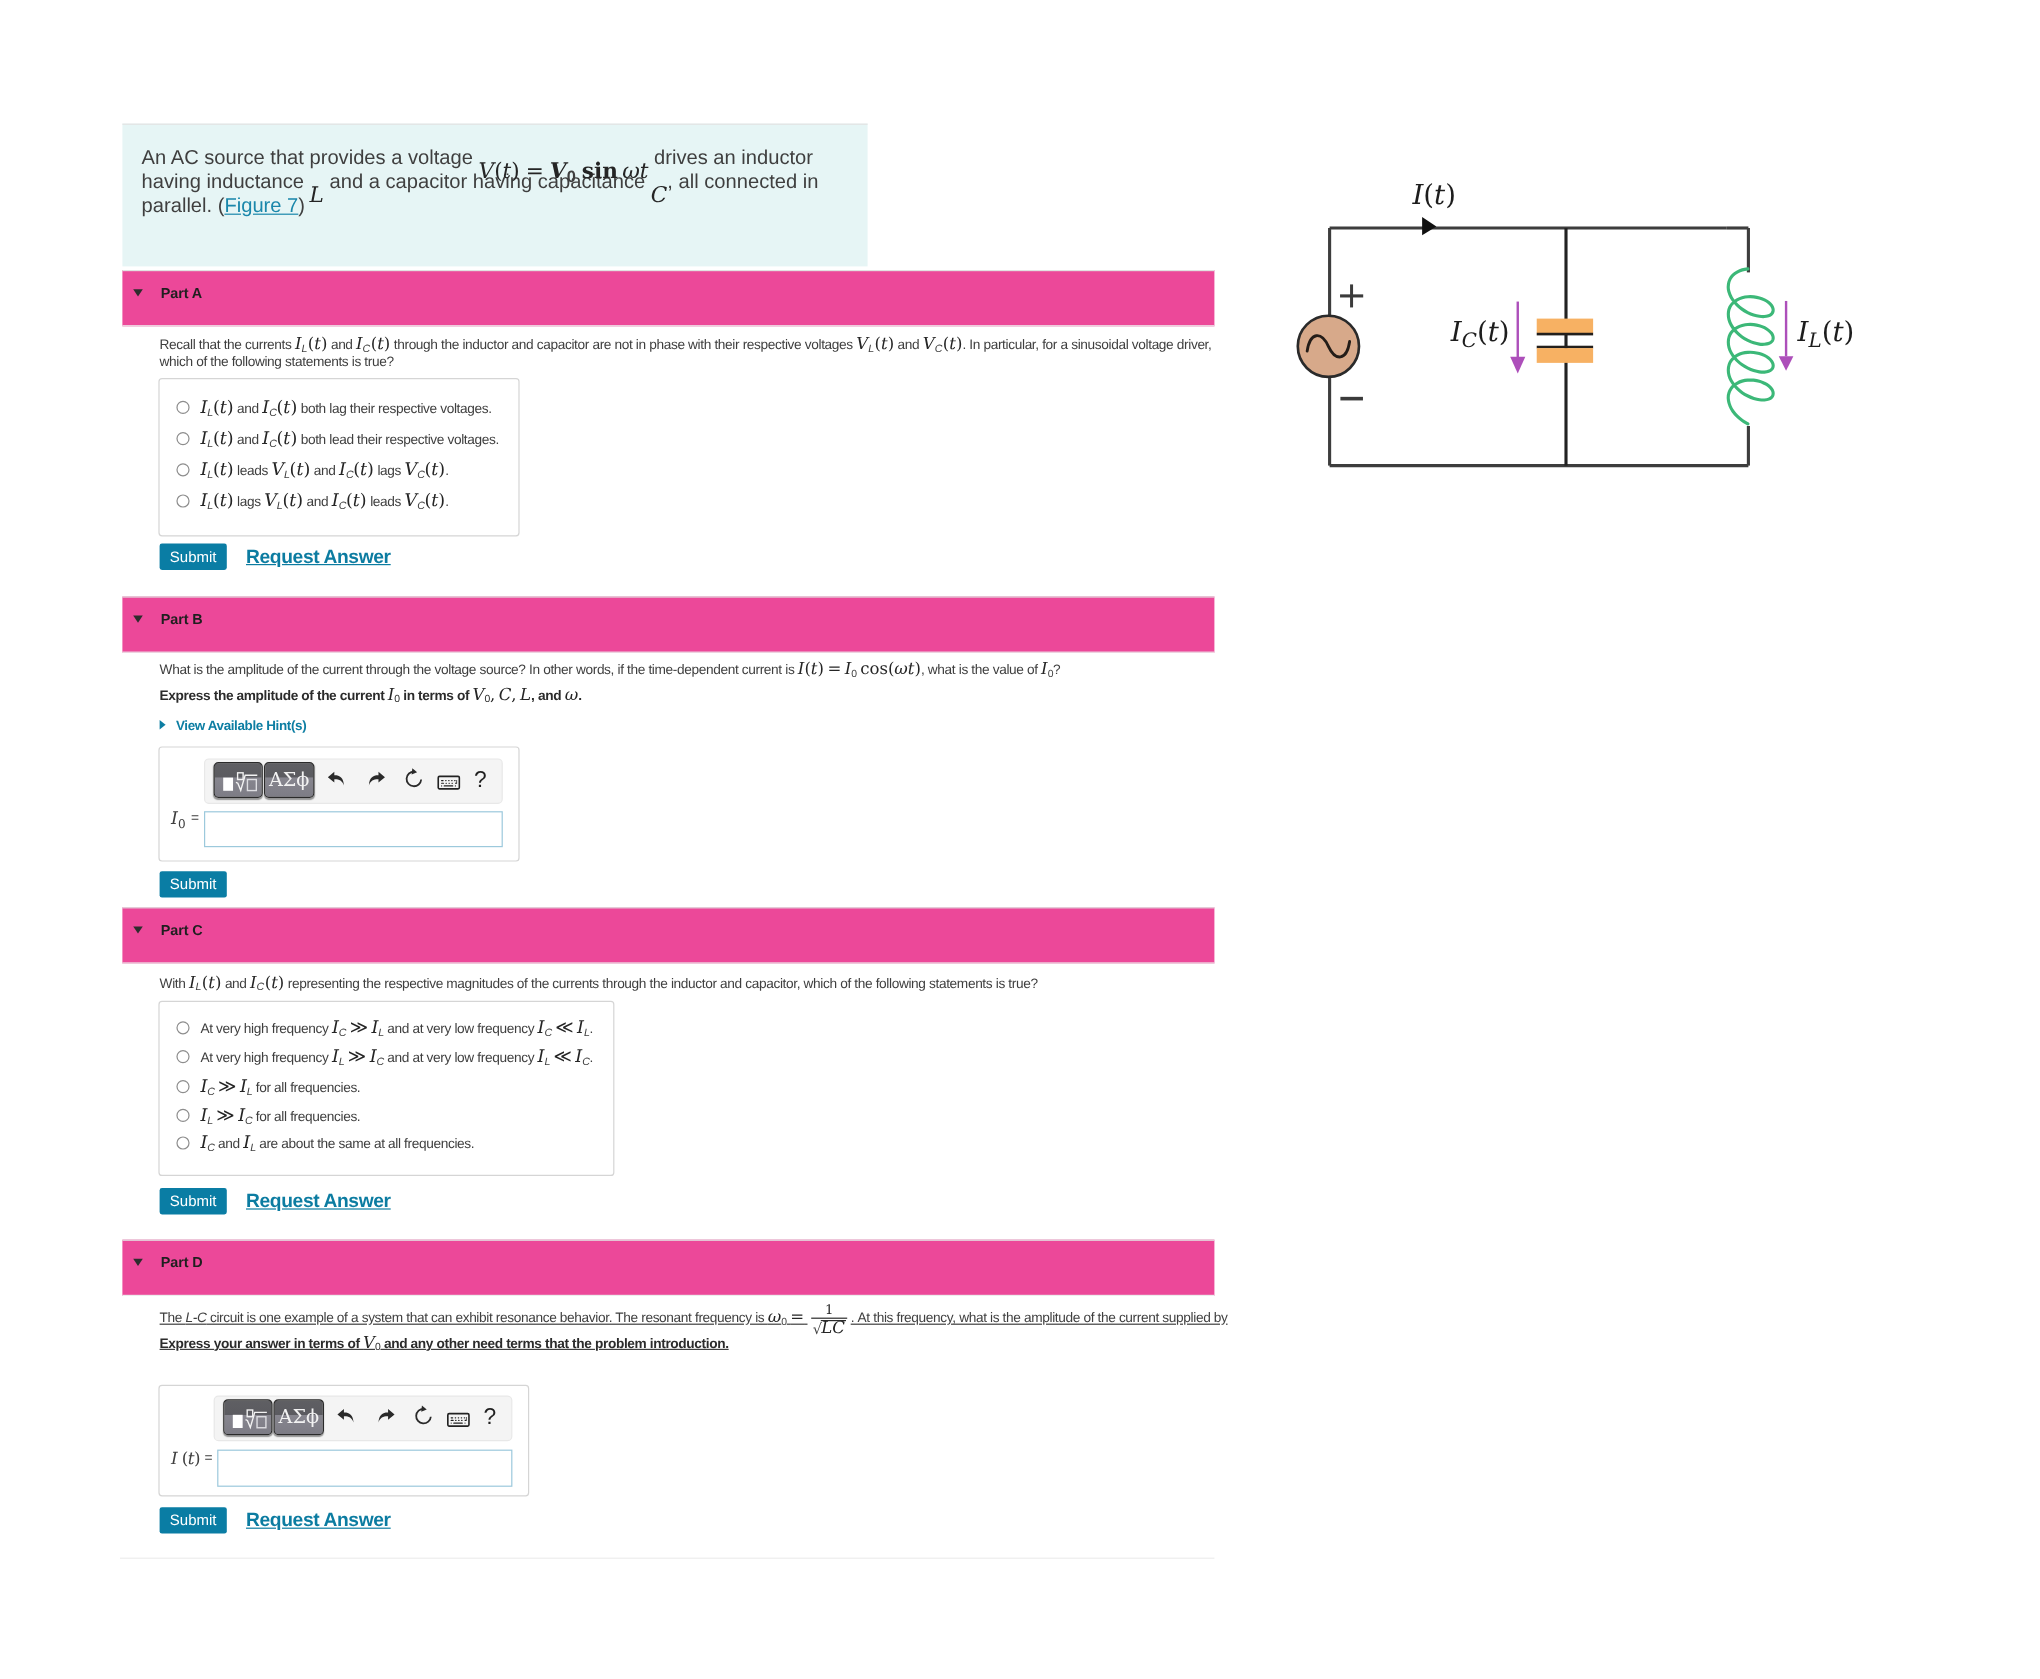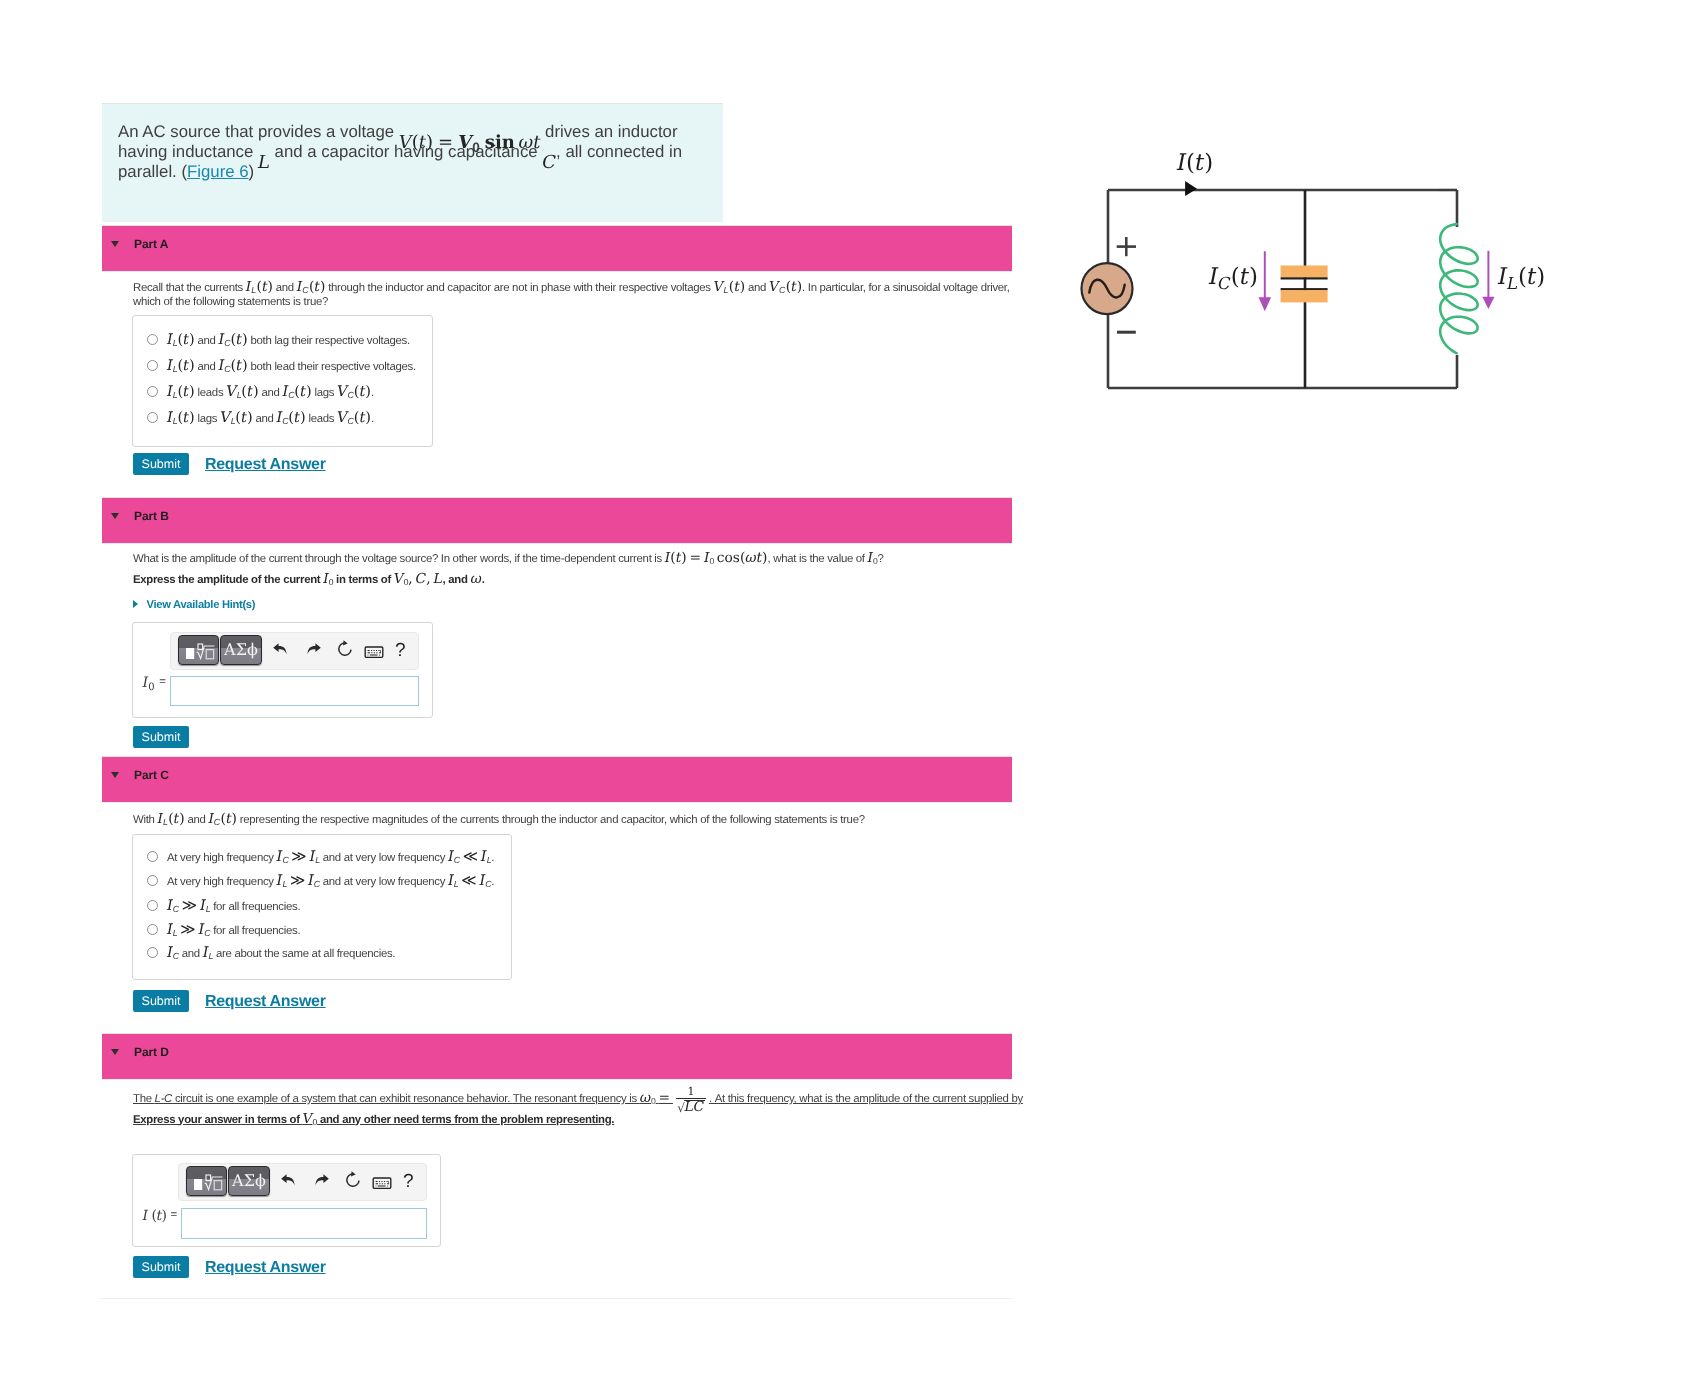--- a/index.html
+++ b/index.html
@@ -88,21 +88,21 @@
   .frac .radc{border-top:1.1px solid #2b2b2b;font-style:italic;padding:0 0.5px 0 0.5px;display:inline-block;line-height:1.0;}
 </style>
 </head>
 <body>
 
 <div class="page">
 
   <div id="intro">
     <div class="line"><span>An AC source that provides a voltage </span><span class="mbig"><span class="m">V</span><span class="mu">(</span><span class="m">t</span><span class="mu">)</span> <span class="mu">=</span> <span class="m" style="font-weight:bold">V</span><span class="subn" style="font-weight:bold">0</span> <span class="mu" style="font-weight:bold">sin</span><span class="m"> ωt</span></span><span> drives an inductor</span></div>
     <div class="line"><span>having inductance </span><span class="mbig m">L</span><span> and a capacitor having capacitance </span><span class="mbig m">C</span><span>, all connected in</span></div>
-    <div class="line"><span>parallel. (</span><a class="figlink" href="#">Figure 6</a><span>)</span></div>
+    <div class="line"><span>parallel. (</span><a class="figlink" href="#">Figure 7</a><span>)</span></div>
   </div>
 
   <div class="parthdr" style="top:225px">
     <span class="caret"></span>
     <span class="lbl">Part A</span>
   </div>
 
   <div class="qtext" style="left:133px;top:280px;width:890px;">
     <div style="white-space:nowrap"><span>Recall that the currents </span><span class="m">I</span><span class="sub">L</span> <span class="mu">(</span><span class="m">t</span><span class="mu">)</span><span> and </span><span class="m">I</span><span class="sub">C</span> <span class="mu">(</span><span class="m">t</span><span class="mu">)</span><span> through the inductor and capacitor are not in phase with their respective voltages </span><span class="m">V</span><span class="sub">L</span> <span class="mu">(</span><span class="m">t</span><span class="mu">)</span><span> and </span><span class="m">V</span><span class="sub">C</span> <span class="mu">(</span><span class="m">t</span><span class="mu">)</span><span>. In particular, for a sinusoidal voltage driver,</span></div>
     <div style="white-space:nowrap">which of the following statements is true?</div>
@@ -230,21 +230,21 @@
     <span class="caret"></span>
     <span class="lbl">Part D</span>
   </div>
 
   <div class="qtext" style="left:133px;top:1091px;width:890px;text-decoration:underline;">
     <div style="white-space:nowrap;height:14.5px;line-height:14.5px;position:relative;"><span>The </span><span style="font-style:italic">L-C</span><span> circuit is one example of a system that can exhibit resonance behavior. The resonant frequency is </span><span class="m">ω</span><span class="subn">0</span> <span class="mu">=</span> <span class="frac"><span class="fwrap">
             <span class="fnum mu">1</span>
             <span class="fbar"></span>
             <span class="fden"><span class="rad">√</span><span class="radc m">LC</span></span>
           </span></span><span>. At this frequency, what is the amplitude of the current supplied by</span></div>
-    <div style="white-space:nowrap;margin-top:6px" class="bold"><span>Express your answer in terms of </span><span class="m" style="font-weight:normal">V</span><span class="subn" style="font-weight:normal">0</span><span> and any other need terms from the problem representing.</span></div>
+    <div style="white-space:nowrap;margin-top:6px" class="bold"><span>Express your answer in terms of </span><span class="m" style="font-weight:normal">V</span><span class="subn" style="font-weight:normal">0</span><span> and any other need terms that the problem introduction.</span></div>
   </div>
 
   <div class="ansbox" style="left:132px;top:1154px;width:307px;height:91px;">
     <div class="mathbar" style="left:45px;top:8px;width:249px;height:38px;box-sizing:border-box;">
       <div class="mbtn" style="left:7px;top:2px;width:39px;height:28px;">
         <svg width="39" height="28" viewBox="0 0 39 28" style="position:absolute;left:0;top:0">
           <rect x="7.0" y="12.0" width="8.2" height="11.0" fill="#ffffff"></rect>
           <rect x="19.0" y="8.0" width="4.6" height="5.6" fill="none" stroke="#f2f2f2" stroke-width="1.15"></rect>
           <path d="M17.6 16.0 L19.2 16.7 L21.6 22.6 L25.3 10.0 L35.4 10.0" fill="none" stroke="#f2f2f2" stroke-width="1.15"></path>
           <rect x="27.2" y="13.6" width="7.4" height="9.2" fill="none" stroke="#dedee2" stroke-width="1.15"></rect>

